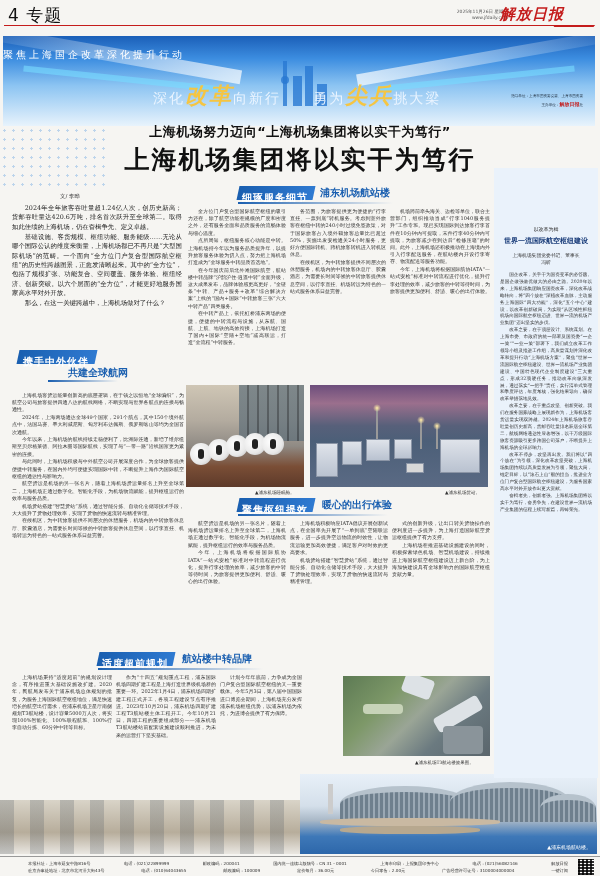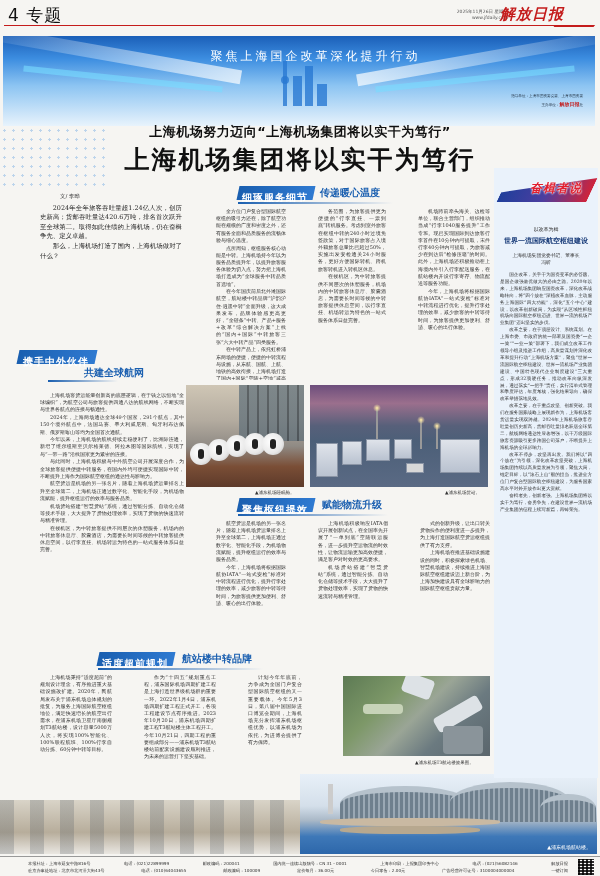--- a/index.html
+++ b/index.html
@@ -14,45 +14,45 @@
   .mast-swoosh { position: absolute; right: 4px; top: 21px; width: 40px; height: 6px; border-bottom: 2px solid #c41c1c; transform: skewX(-40deg); }
 
   .banner { position: absolute; left: 3px; top: 36px; width: 592px; height: 90px; overflow: hidden;
     background: linear-gradient(180deg, #1b5fb8 0%, #3c8de0 25%, #8cc4f2 55%, #e8f3fc 100%); }
   .banner .ray1 { position: absolute; left: -40px; top: 10px; width: 280px; height: 14px; background: linear-gradient(90deg, rgba(255,255,255,0) 0%, rgba(255,255,255,0.7) 100%); transform: rotate(10deg); }
   .banner .ray2 { position: absolute; right: -40px; top: 14px; width: 280px; height: 12px; background: linear-gradient(270deg, rgba(255,255,255,0) 0%, rgba(255,255,255,0.7) 100%); transform: rotate(-10deg); }
   .banner .ray3 { position: absolute; left: 20px; top: 40px; width: 200px; height: 6px; background: rgba(120,220,255,0.6); transform: rotate(6deg); }
   .banner .ray4 { position: absolute; right: 20px; top: 40px; width: 200px; height: 6px; background: rgba(120,220,255,0.6); transform: rotate(-6deg); }
   .skyline { position: absolute; left: 272px; top: 20px; width: 60px; height: 50px; }
   .skyline div { position: absolute; bottom: 0; background: rgba(40,120,210,0.8); }
-  .banner-sub { position: absolute; left: 0; width: 100%; top: 12px; text-align: center; font-family: "DejaVu Serif", serif; font-size: 12px; color: #fff; letter-spacing: 3px; padding-left: 33px; }
+  .banner-sub { position: absolute; left: 0; width: 100%; top: 12px; font-family: "DejaVu Serif", serif; font-size: 10px; color: #fff; letter-spacing: 3px; }
   .banner-slogan { position: absolute; left: 150px; top: 45px; font-family: "DejaVu Serif", serif; font-size: 14px; color: #eaf4ff; letter-spacing: 2px; white-space: nowrap; }
   .banner-slogan .gold { font-size: 22px; font-style: italic; font-weight: bold; color: #f5c542; }
   .banner-org { position: absolute; right: 12px; top: 56px; font-family: "DejaVu Sans", sans-serif; font-size: 3.6px; color: #234; text-align: right; line-height: 8px; }
   .banner-org .red { color: #c41c1c; font-weight: bold; font-size: 5px; }
 
   .dots { position: absolute; left: 0; top: 126px; width: 110px; height: 60px;
     background-image: radial-gradient(circle, rgba(150,190,230,0.6) 1.2px, transparent 1.4px); background-size: 9px 9px; }
 
   .kicker { position: absolute; left: 0; width: 600px; top: 123px; text-align: center; font-family: "DejaVu Sans", sans-serif; font-size: 13px; font-weight: bold; color: #111; letter-spacing: 0.5px; }
   .headline { position: absolute; left: 0; width: 600px; top: 143px; text-align: center; font-family: "DejaVu Serif", serif; font-size: 25px; font-weight: bold; color: #111; letter-spacing: 2px; }
 
   .col { position: absolute; font-size: 5px; line-height: 7.2px; color: #333; text-align: justify; overflow: hidden; }
-  .col p { text-indent: 2em; margin-bottom: 0.5px; margin-left: 28px; }
+  .col p { text-indent: 2em; margin-bottom: 0.5px; }
   .col.lead { font-size: 6.4px; line-height: 9.4px; color: #222; }
   .byline { position: absolute; left: 60px; top: 193px; font-size: 5.5px; color: #333; }
 
   .sec-head { position: absolute; height: 20px; }
   .sec-head .blk { position: absolute; left: 0; top: 2px; height: 14px; padding: 0 5px; background: linear-gradient(90deg, #1a5fb0, #2f7ad1); transform: skewX(-12deg); }
   .sec-head .blk span { display: inline-block; transform: skewX(12deg); font-family: "DejaVu Serif", serif; font-weight: bold; color: #fff; font-size: 10px; line-height: 14px; letter-spacing: 1px; }
   .sec-head .rest { position: absolute; top: 2px; font-family: "DejaVu Sans", sans-serif; font-weight: bold; color: #1a5fb0; font-size: 10px; line-height: 14px; }
   .sec-head .uline { position: absolute; left: 0; bottom: 0; height: 2px; background: linear-gradient(90deg, #1a5fb0, rgba(26,95,176,0)); }
   .sec-head-2 .line1 { position: absolute; left: 10px; top: 0; height: 14px; padding: 0 6px; background: linear-gradient(90deg, #1a5fb0, #2f7ad1); transform: skewX(-12deg); }
   .sec-head-2 .line1 span { display: inline-block; transform: skewX(12deg); font-family: "DejaVu Serif", serif; font-weight: bold; color: #fff; font-size: 10px; line-height: 14px; letter-spacing: 1px; }
-  .sec-head-2 .line2 { position: absolute; left: 60px; top: 17px; font-family: "DejaVu Sans", sans-serif; font-weight: bold; color: #1a5fb0; font-size: 10px; line-height: 12px; margin-left: 16px; }
+  .sec-head-2 .line2 { position: absolute; left: 60px; top: 17px; font-family: "DejaVu Sans", sans-serif; font-weight: bold; color: #1a5fb0; font-size: 10px; line-height: 12px; }
   .sec-head-2 .uline { position: absolute; left: 40px; top: 30px; width: 70px; height: 2px; background: linear-gradient(90deg, #1a5fb0, rgba(26,95,176,0)); }
 
   .photo { position: absolute; overflow: hidden; }
   .caption { position: absolute; font-size: 4.5px; color: #333; }
   .ph-pods { background: linear-gradient(180deg, #cfc6b5 0%, #b3ab9f 35%, #8f8a84 60%, #7a4e36 80%, #5d3a2a 100%); }
   .ph-pods .pod { position: absolute; width: 22px; height: 22px; border-radius: 50%; background: radial-gradient(circle at 40% 40%, #ffffff 0%, #e8e8e8 60%, #b8b8b8 100%); }
   .ph-pods .pod::after { content: ""; position: absolute; left: 8px; top: 6px; width: 6px; height: 10px; border-radius: 3px; background: #222; }
   .ph-pods .glass { position: absolute; right: 0; top: 0; width: 55%; height: 55%; background: repeating-linear-gradient(90deg, #5c6d78 0 8px, #2e3a44 8px 10px); opacity: 0.7; }
   .ph-cargo { background: linear-gradient(180deg, #6d4e7c 0%, #9b6f8d 18%, #57607a 40%, #4c5f78 55%, #5a6a84 100%); }
   .ph-cargo .box { position: absolute; background: linear-gradient(180deg, #dfe3ea, #b9c2d0); border: 1px solid #8b95a6; }
@@ -105,55 +105,59 @@
   <div class="ray3"></div>
   <div class="ray4"></div>
   <div class="skyline">
     <div style="left:8px;width:4px;height:45px;"></div>
     <div style="left:6px;width:8px;height:8px;bottom:22px;border-radius:50%;"></div>
     <div style="left:18px;width:9px;height:30px;"></div>
     <div style="left:30px;width:8px;height:40px;"></div>
     <div style="left:42px;width:10px;height:22px;"></div>
   </div>
   <div class="banner-sub">聚焦上海国企改革深化提升行动</div>
+  <div class="banner-slogan">
+    <span>深化</span><span class="gold">改革</span><span>向新行</span>&nbsp;&nbsp;&nbsp;&nbsp;&nbsp;<span>勇为</span><span class="gold">尖兵</span><span>挑大梁</span>
+  </div>
   <div class="banner-org">
     <div>指导单位：上海市国资委党委、上海市国资委</div>
     <div><span>主办单位：</span><span class="red">解放日报</span><span>社</span></div>
   </div>
 </div>
 
 <div class="dots"></div>
 
 <div class="kicker">上海机场努力迈向“上海机场集团将以实干为笃行”</div>
 <div class="headline">上海机场集团将以实干为笃行</div>
 <div class="byline">文/ 李晔</div>
 
 <div class="col lead" style="left:12px; top:204px; width:170px; height:130px;">
   <p>2024年全年旅客吞吐量超1.24亿人次，创历史新高；货邮吞吐量达420.6万吨，排名首次跃升至全球第二。取得如此佳绩的上海机场，仍在奋楫争先、定义卓越。</p>
-  <p>那么，上海机场打造了国内，上海机场做对了什么？</p>
+  <p>基础设施、客货规模、枢纽功能、服务能级……无论从哪个国际公认的维度来衡量，上海机场都已不再只是“大型国际机场”的范畴。一个面向“全方位门户复合型国际航空枢纽”的历史性跨越图景，正愈发清晰起来。其中的“全方位”，包括了规模扩张、功能复合、空间覆盖、服务体验、枢纽经济、创新突破。以六个层面的“全方位”，才能更好地服务国家高水平对外开放。</p>
+  <p>那么，在这一关键跨越中，上海机场做对了什么？</p>
 </div>
 
 <div class="sec-head sec-head-2" style="left:8px; top:350px; width:170px; height:34px;">
   <div class="line1"><span>携手中外伙伴</span></div>
   <div class="line2">共建全球航网</div>
   <div class="uline"></div>
 </div>
 <div class="col" style="left:12px; top:392px; width:172px; height:250px;">
   <p>上海机场客货运能量创新高的底层逻辑，在于钱之以恒地“全球编织”，为航空公司与旅客提供四通八达的航线网络，不断实现与世界各航点的连接与畅通性。</p>
   <p>2024年，上海两场通达全球49个国家，291个航点，其中150个境外航点中，法国马赛、墨大利威尼斯、匈牙利布达佩斯、俄罗斯喀山等均为全国首次通航。</p>
   <p>今年以来，上海机场的航线持续走稳便利了，比洲际连通，新增了维尔纽斯至贝尔格莱德、阿拉木图等国际航线，实现了与“一带一路”沿线国家更为紧密的连接。</p>
   <p>与此同时，上海机场积极与中外航空公司开展深度合作，为全球旅客提供便捷中转服务，在国内外均可便捷实现国际中转，不断提升上海作为国际航空枢纽的通达性与影响力。</p>
   <p>航空货运是机场的另一张名片，随着上海机场货运量排名上升至全球第二，上海机场正通过数字化、智能化手段，为机场物流赋能，提升枢纽运行的效率与服务品质。</p>
   <p>机场货站搭建“智慧货站”系统，通过智能分拣、自动化仓储等技术手段，大大提升了货物处理效率，实现了货物的快速流转与精准管理。</p>
   <p>在候机区，为中转旅客提供不同层次的休憩服务，机场内的中转旅客休息厅、胶囊酒店，为需要长时间等候的中转旅客提供休息空间，以行李直挂、机场转运为特色的一站式服务体系日益完善。</p>
 </div>
 
 <div class="sec-head" style="left:238px; top:184px; width:160px;">
   <div class="blk"><span>细琢服务细节</span></div>
-  <div class="rest" style="left:82px;">传递暖心温度</div>
+  <div class="rest" style="left:82px;">浦东机场航站楼</div>
   <div class="uline" style="width:155px;"></div>
 </div>
 <div class="col" style="left:188px; top:208px; width:98px; height:172px;">
   <p>全方位门户复合型国际航空枢纽的吸引力还在，除了航空功能在规模的广度和密度之外，还有服务全面和品质服务的流畅体验与细心温度。</p>
   <p>点所周知，枢纽服务核心动能是中转。上海机场持今年以为服务品质提升年，以提升旅客服务体验为切入点，努力把上海机场打造成为“全球服务中转品质首选地”。</p>
   <p>在今年国庆前后北外滩国际航空，航站楼中转品牌“沪韵沪住·逍遥中转”全面升级，这大成果发布，品牌体验感更高更好，“全链条”中转、产品+服务+改革“综合解决方案”上线的“国内+国际”中转旅客三张“六大中转产品”四类服务。</p>
   <p>在中转产品上，依托虹桥浦东两场的便捷，便捷的中转流程与设施，从东航、国航、上航、地铁的高效衔接，上海机场打造了国内+国际“空陆+空地”减高联运，打造“全流程”中转服务。</p>
 </div>
 <div class="col" style="left:290px; top:208px; width:96px; height:172px;">
   <p>务范围，为旅客提供更为便捷的“行李直挂、一票到底”转机服务。考虑到室外旅客在枢纽中转的240小时过境免签政策，对于国际旅客占入境外籍旅客总量比已超过50%，实施出发安检通关24小时服务，更好方便国际转机、跨机旅客转机进入转机区休息。</p>
@@ -182,21 +186,21 @@
   <div class="box" style="left:32px; top:56px; width:20px; height:24px;"></div>
   <div class="box" style="left:56px; top:54px; width:24px; height:22px;"></div>
   <div class="box" style="left:84px; top:54px; width:18px; height:20px;"></div>
   <div class="box" style="left:130px; top:54px; width:40px; height:34px;"></div>
   <div class="box" style="left:96px; top:78px; width:18px; height:10px; background:#d8d8d8;"></div>
 </div>
 <div class="caption" style="left:445px; top:490px;">▲浦东机场货站。</div>
 
 <div class="sec-head" style="left:238px; top:496px; width:160px;">
   <div class="blk"><span>聚焦枢纽提效</span></div>
-  <div class="rest" style="left:84px;">赋能物流升级</div>
+  <div class="rest" style="left:84px;">暖心的出行体验</div>
   <div class="uline" style="width:150px;"></div>
 </div>
 <div class="col" style="left:188px; top:520px; width:98px; height:118px;">
   <p>航空货运是机场的另一张名片，随着上海机场货运量排名上升至全球第二，上海机场正通过数字化、智能化手段，为机场物流赋能，提升枢纽运行的效率与服务品质。</p>
   <p>今年，上海机场将根据国际航协IATA“一站式安检”标准对中转流程进行优化，提升行李处理的效率，减少旅客的中转等待时间，为旅客提供更加便利、舒适、暖心的出行体验。</p>
 </div>
 <div class="col" style="left:290px; top:520px; width:98px; height:118px;">
   <p>上海机场积极响应IATA倡议开展创新试点，在全国率先开展了“一单到底”空陆联运服务，进一步提升空运物流的时效性，让物流运输更加高效便捷，满足客户对时效的更高要求。</p>
   <p>机场货站搭建“智慧货站”系统，通过智能分拣、自动化仓储等技术手段，大大提升了货物处理效率，实现了货物的快速流转与精准管理。</p>
 </div>
@@ -235,24 +239,20 @@
   <div class="roof" style="left:240px; top:20px; width:56px; height:28px;"></div>
   <div class="ramp" style="left:20px; top:44px; width:180px;"></div>
   <div class="ramp" style="left:40px; top:52px; width:140px; background:#b7a88f;"></div>
   <div class="caption" style="right:6px; bottom:4px; color:#fff; font-size:5px;">▲浦东机场航站楼。</div>
 </div>
 <div class="photo ph-crowd" style="left:0px; top:800px; width:300px; height:54px;">
   <div style="position:absolute;left:0;top:0;width:100%;height:100%;background:repeating-linear-gradient(90deg, rgba(80,90,100,0.25) 0 14px, rgba(255,255,255,0) 14px 30px);"></div>
 </div>
 
 <div class="sidebar">
-  <div class="badge">
-    <div class="shape"></div>
-    <div class="txt">奋楫者说</div>
-  </div>
   <div class="sb-pre">以改革为楫</div>
   <div class="sb-title">世界一流国际航空枢纽建设</div>
   <div class="sb-author">
     <div>上海机场集团党委书记、董事长</div>
     <div>冯昕</div>
   </div>
   <div class="sb-text">
     <p>国企改革，关乎于为国资变革的必答题。是国企做强做优做大的必由之路。2020年以来，上海机场集团响应国资改革，深化改革战略转向，将“四个放在”深植改革血脉，主动服务上海国际“四大功能”，深化“五个中心”建设，以改革创新破局，为实现“从区域性枢纽机场向国际航空枢纽迈进、世界一流的机场产业集团”迈出坚实的步伐。</p>
     <p>改革之要，在于顶层设计、系统谋划。在上海市委、市政府的统一部署及国资委“一企一策”“一业一策”部署下，我们成立改革工作领导小组及推进工作组，高质量谋划并深化改革和提升行动“上海机场方案”，聚焦“世界一流国际航空枢纽建设、世界一流机场产业集团建设、中国特色现代企业制度建设”三大重点，形成32项硬任务，推动改革向纵深发展，通过落实“一把手”责任，实行清单式管理和季度评估，年度考核，强化结果导向，确保改革举措落地见效。</p>
     <p>改革之要，在于重点攻坚、创新突破。我们在服务国家战略上展现新作为，上海机场客货运量实现双跨越。2024年上海机场旅客吞吐量创历史新高，货邮吞吐量排名跃居全球第二，航线网络通达性显著增强，以千万级国际旅客资源吸引更多跨国公司落户，不断提升上海机场的全球影响力。</p>

